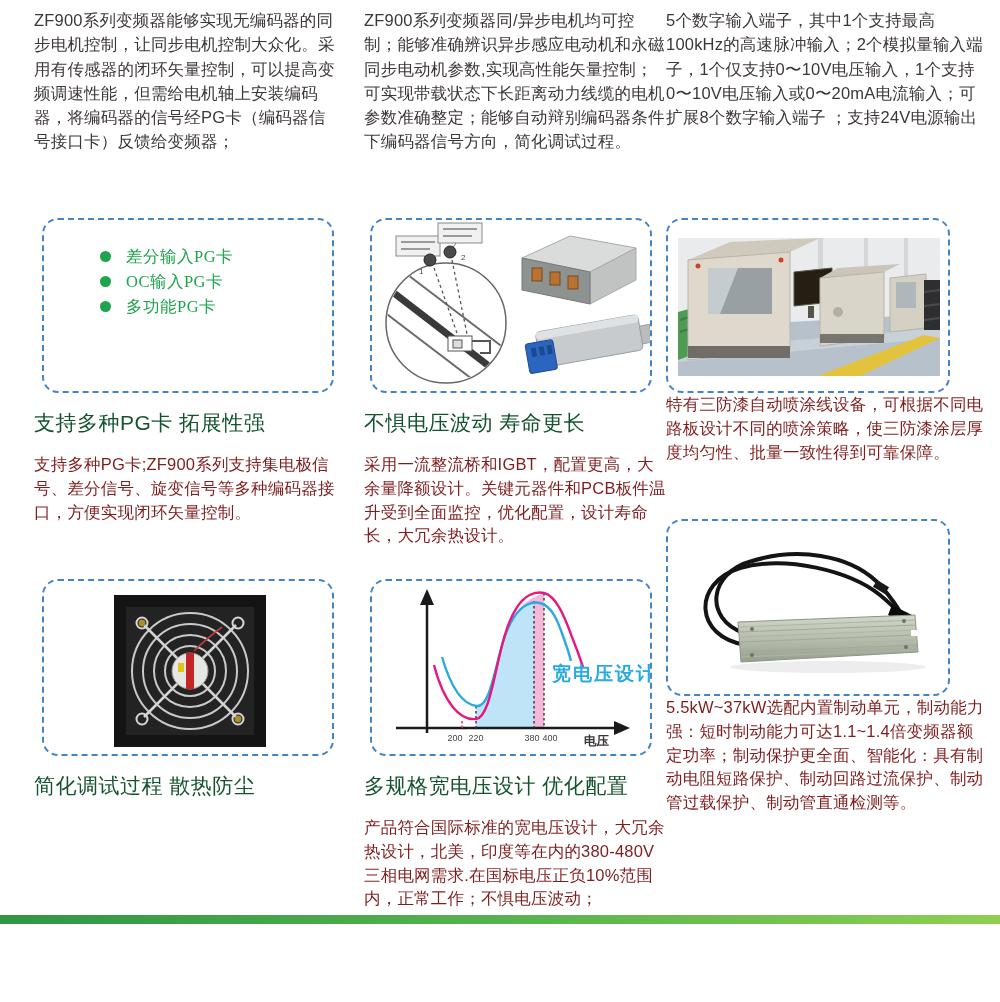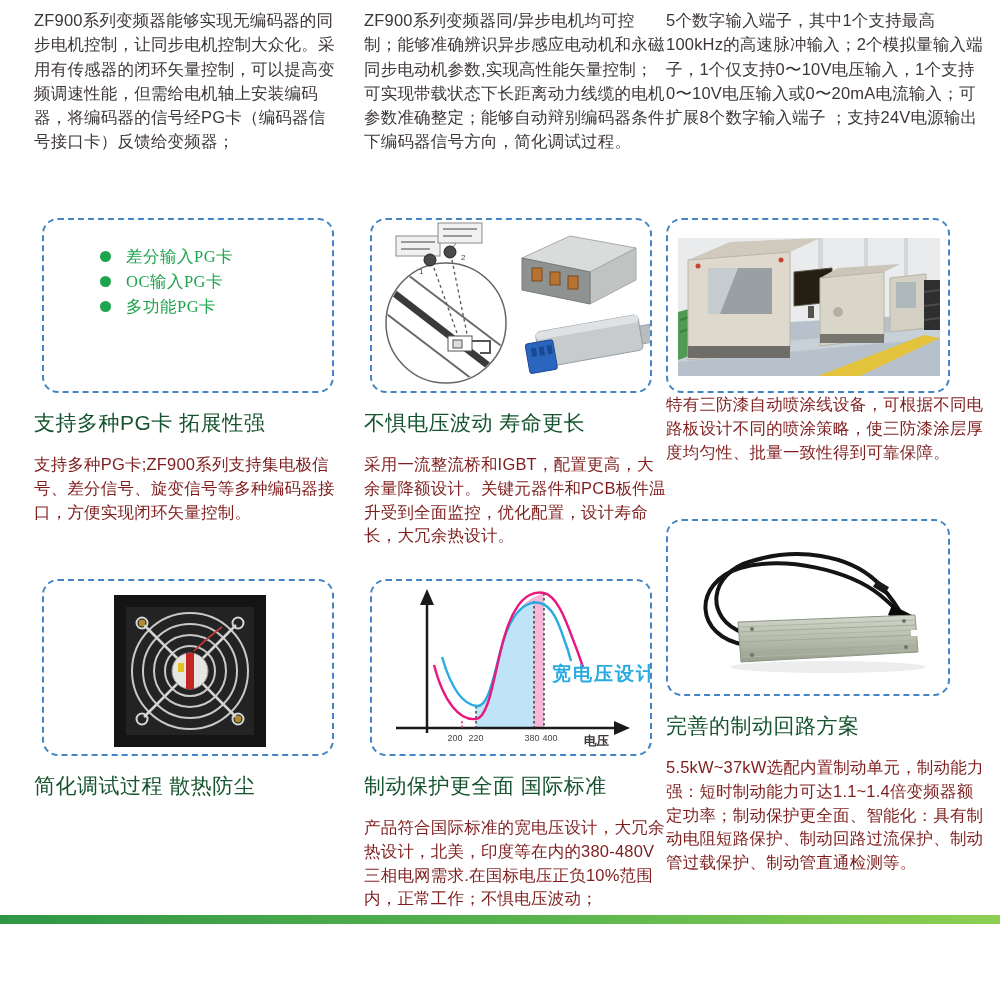--- a/index.html
+++ b/index.html
@@ -160,21 +160,21 @@
 
         <text x="83" y="160" font-size="9" fill="#444" text-anchor="middle">200</text>
         <text x="104" y="160" font-size="9" fill="#444" text-anchor="middle">220</text>
         <text x="160" y="160" font-size="9" fill="#444" text-anchor="middle">380</text>
         <text x="178" y="160" font-size="9" fill="#444" text-anchor="middle">400</text>
         <text x="212" y="164" font-size="12.5" font-weight="bold" fill="#3c3637">电压</text>
         <text x="180" y="99" font-size="19" font-weight="bold" fill="#29abe2" letter-spacing="2">宽电压设计</text>
       </svg>
     </div>
 
-    <div class="ftitle">制动保护更全面 国际标准</div>
+    <div class="ftitle">多规格宽电压设计 优化配置</div>
     <div class="fbody fbody2">产品符合国际标准的宽电压设计，大冗余热设计，北美，印度等在内的380-480V 三相电网需求.在国标电压正负10%范围内，正常工作；不惧电压波动；</div>
   </div>
 
   <div class="col col3">
     <div class="intro"> 5个数字输入端子，其中1个支持最高100kHz的高速脉冲输入；2个模拟量输入端子，1个仅支持0〜10V电压输入，1个支持0〜10V电压输入或0〜20mA电流输入；可扩展8个数字输入端子 ；支持24V电源输出</div>
 
     <div class="fbox">
       <svg width="280" height="171" viewBox="0 0 280 171">
         <rect x="10" y="18" width="262" height="138" fill="#e9ebed"></rect>
         <rect x="150" y="18" width="5" height="60" fill="#d3d7da"></rect>
@@ -241,18 +241,17 @@
         <line x1="73" y1="131" x2="250" y2="124" stroke="#a2a998" stroke-width="1"></line>
         <line x1="73" y1="136" x2="250" y2="129" stroke="#aeb5a6" stroke-width="1"></line>
         <rect x="243" y="109" width="10" height="6" fill="#fdfdfd"></rect>
         <circle cx="84" cy="108" r="2" fill="#6e7566"></circle>
         <circle cx="84" cy="134" r="2" fill="#6e7566"></circle>
         <circle cx="236" cy="100" r="2" fill="#6e7566"></circle>
         <circle cx="238" cy="126" r="2" fill="#6e7566"></circle>
       </svg>
     </div>
 
-    <div class="ftitle">完善的制动回路方案</div>
     <div class="fbody fbody2">5.5kW~37kW选配内置制动单元，制动能力强：短时制动能力可达1.1~1.4倍变频器额定功率；制动保护更全面、智能化：具有制动电阻短路保护、制动回路过流保护、制动管过载保护、制动管直通检测等。</div>
   </div>
 
   <div class="footer-bar"></div>
 </div>
 
 </body></html>

